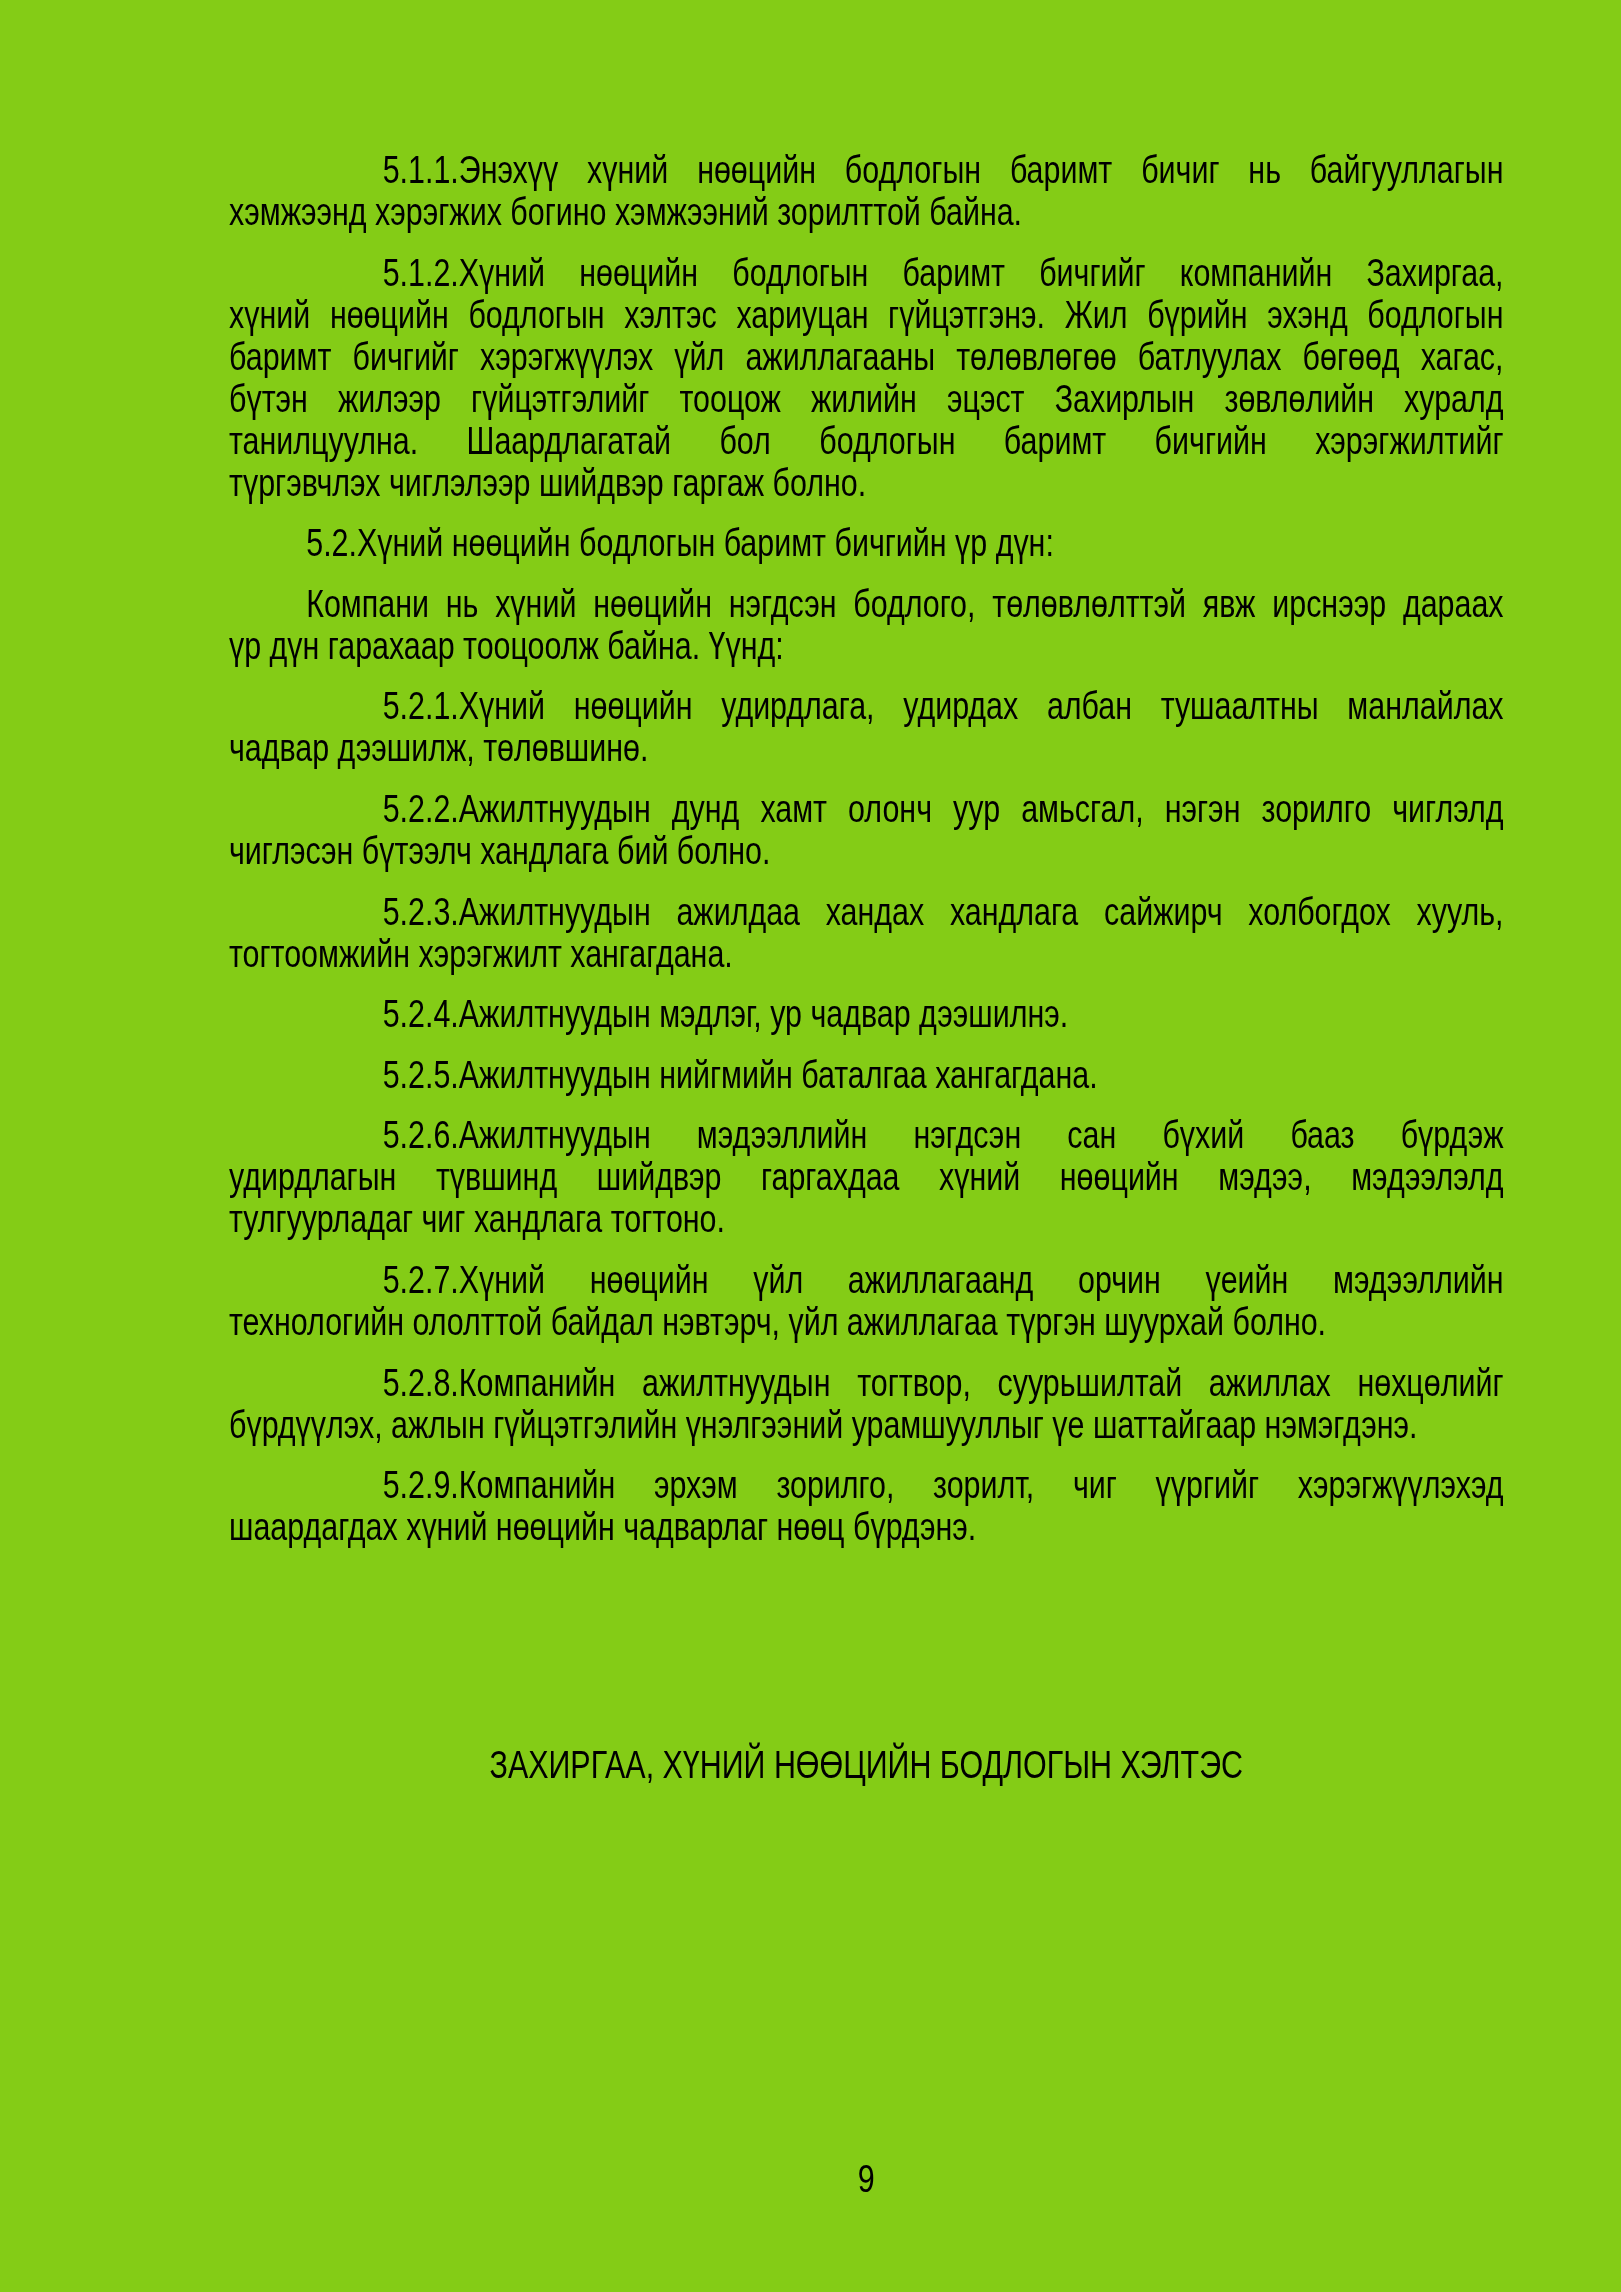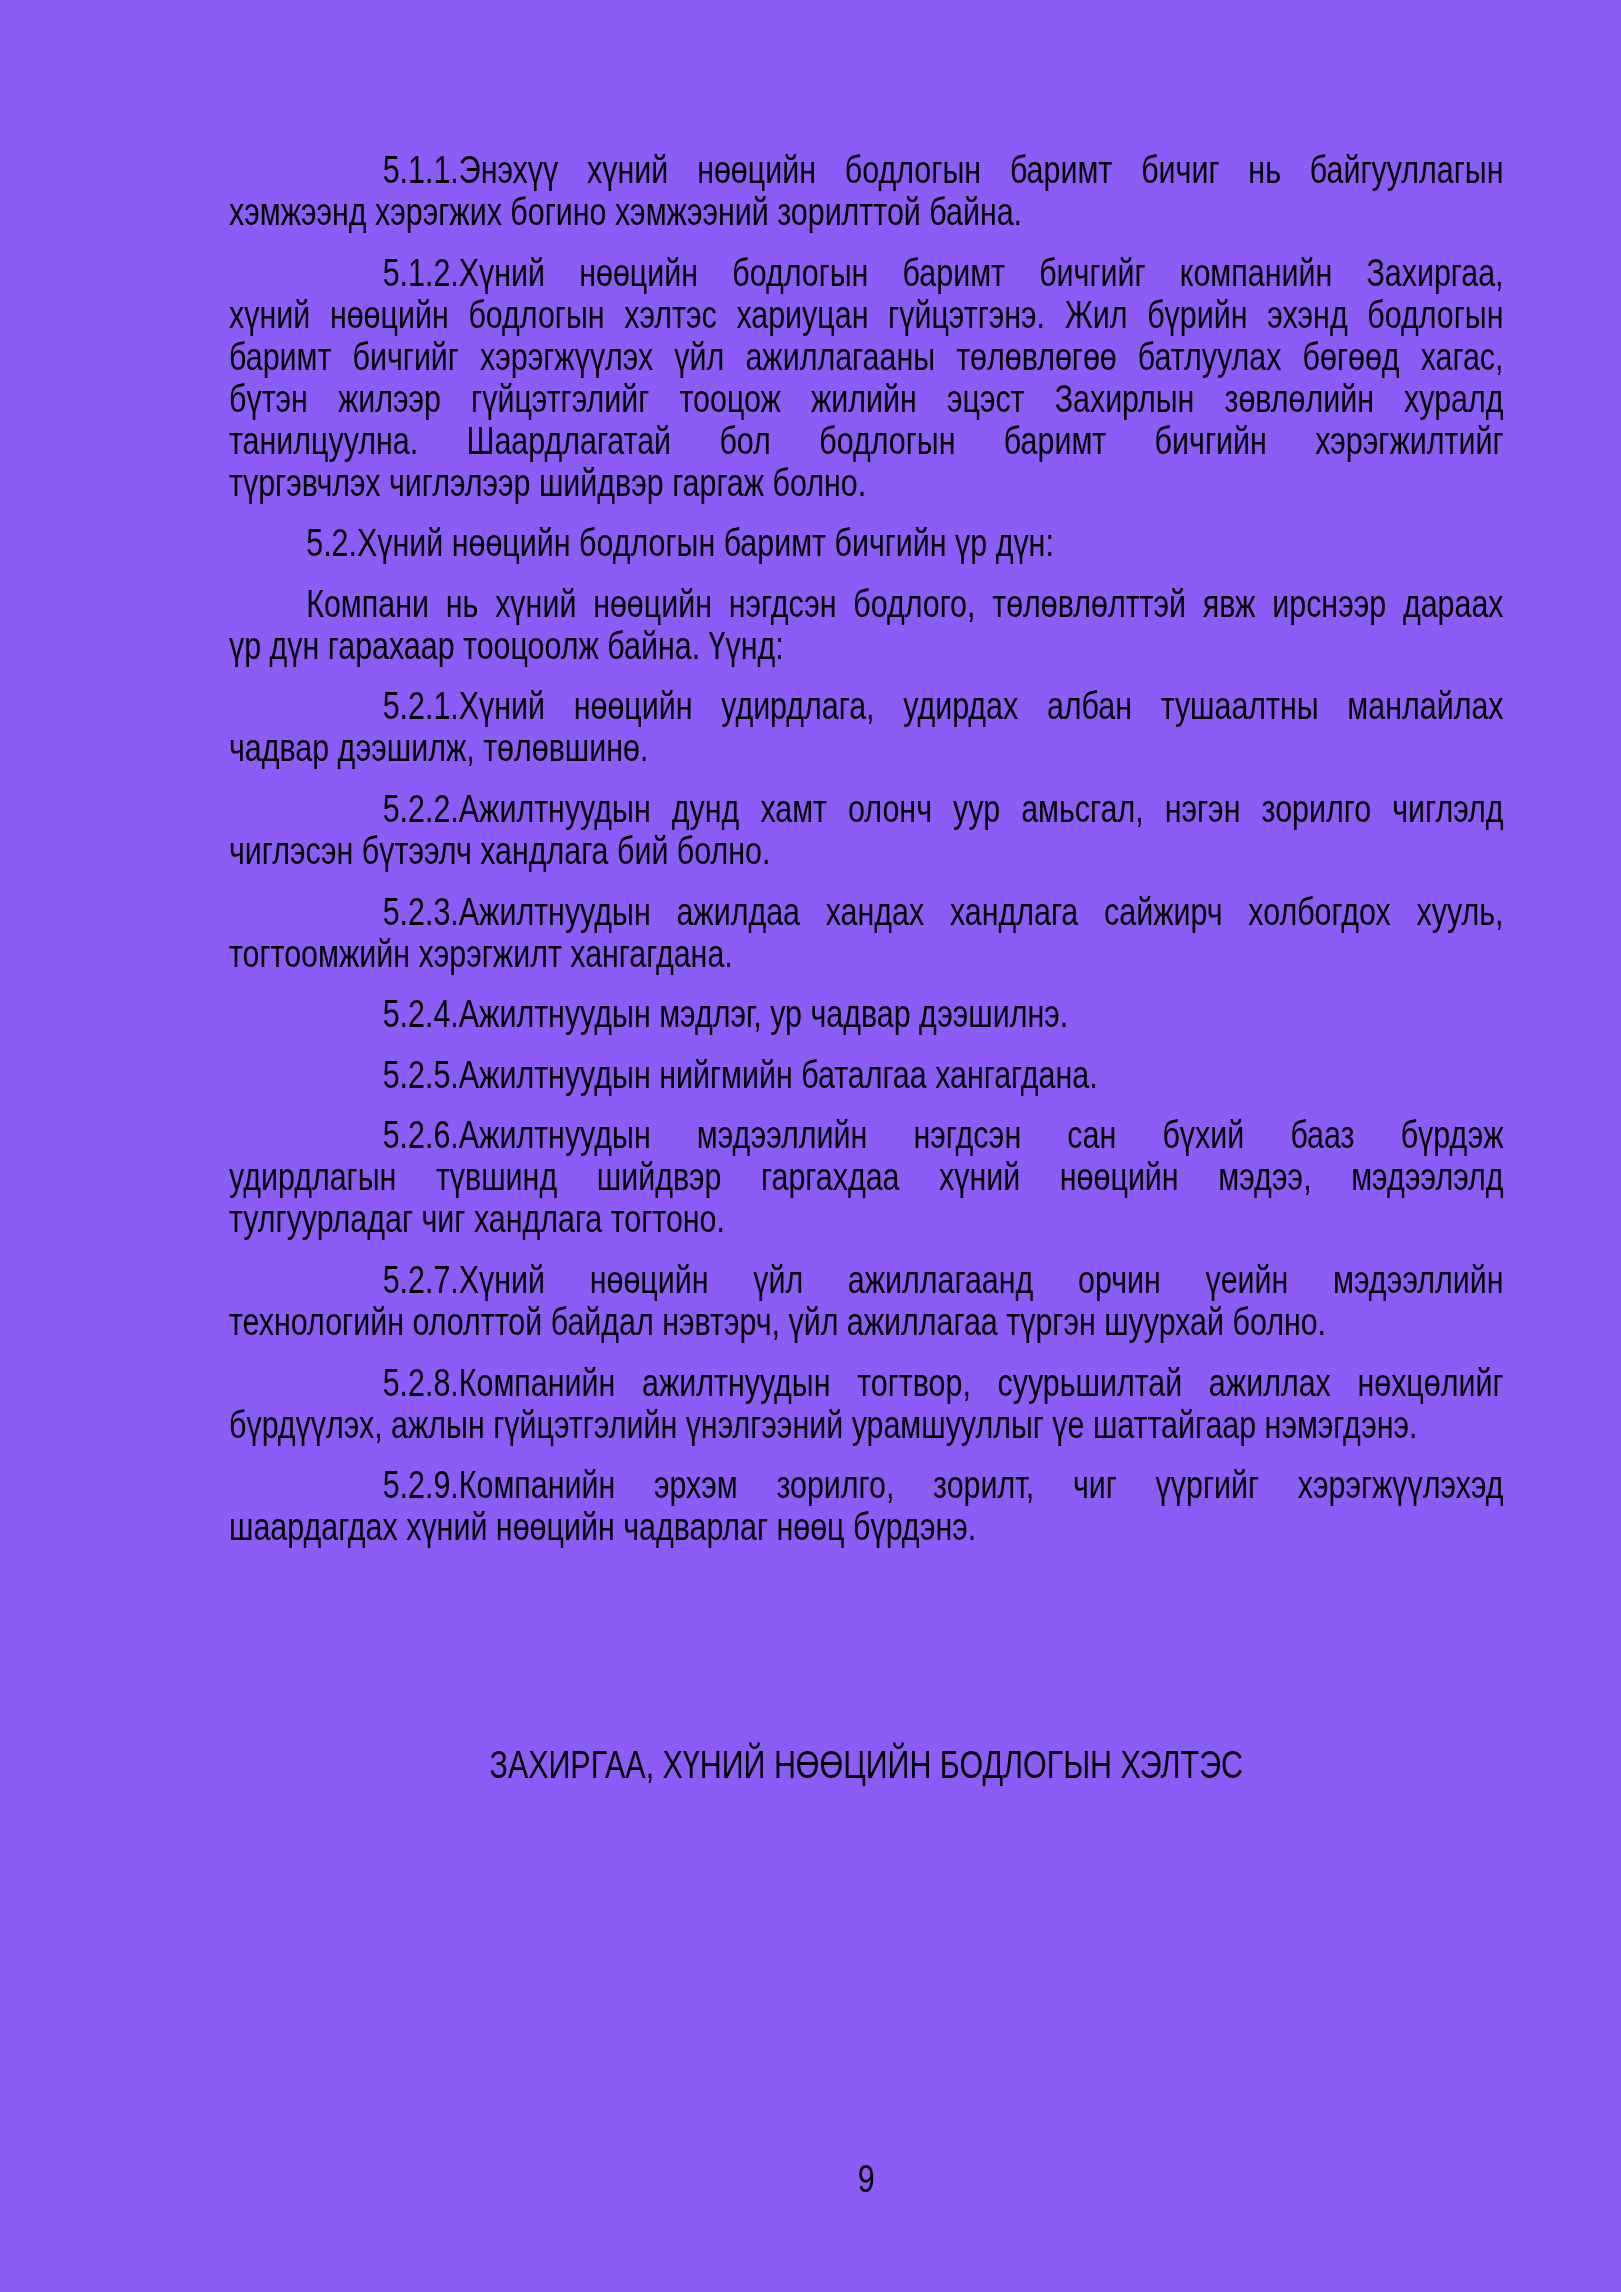--- a/index.html
+++ b/index.html
@@ -5,21 +5,21 @@
   html, body {
     margin: 0;
     padding: 0;
     background: #888;
   }
   .page {
     position: relative;
     width: 1621px;
     height: 2293px;
     margin: 0 auto;
-    background: #8b5cf6;
+    background: #84cc16;
     color: #000000;
     font-family: "Liberation Sans", "DejaVu Sans", sans-serif;
     overflow: hidden;
   }
   
   .content {
     position: absolute;
     left: 229px;
     top: 149px;
     width: 1634px;

